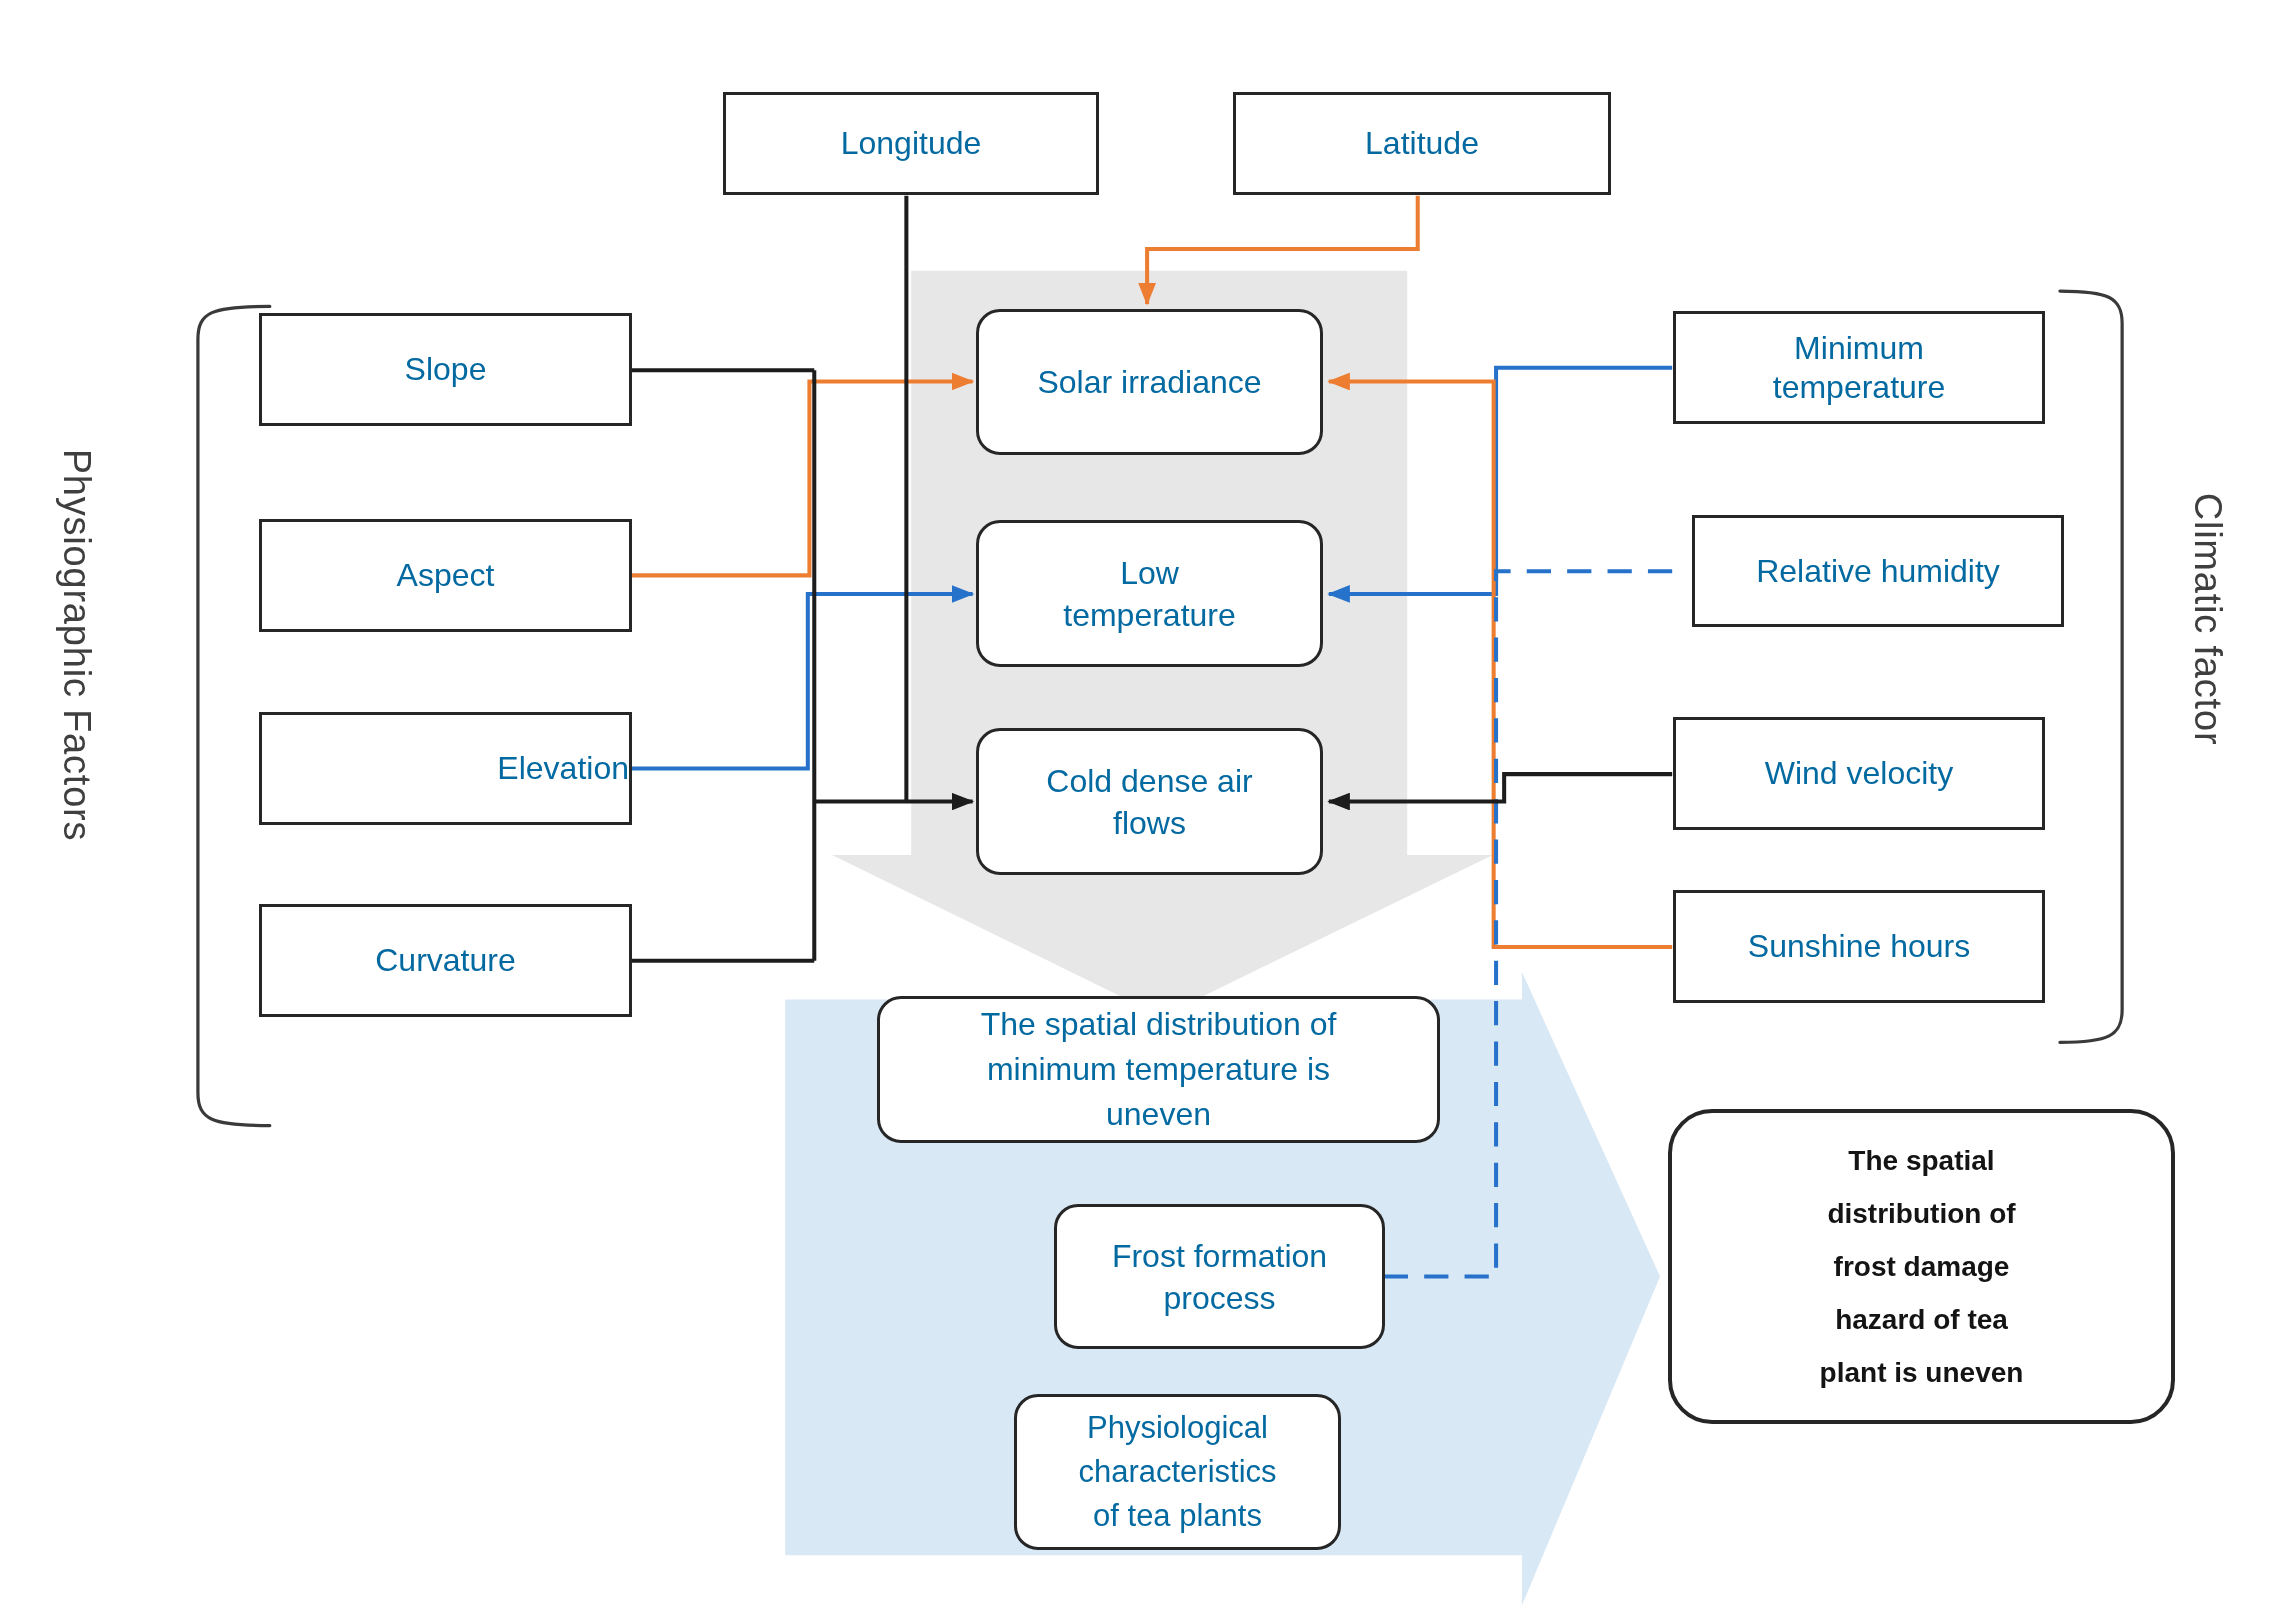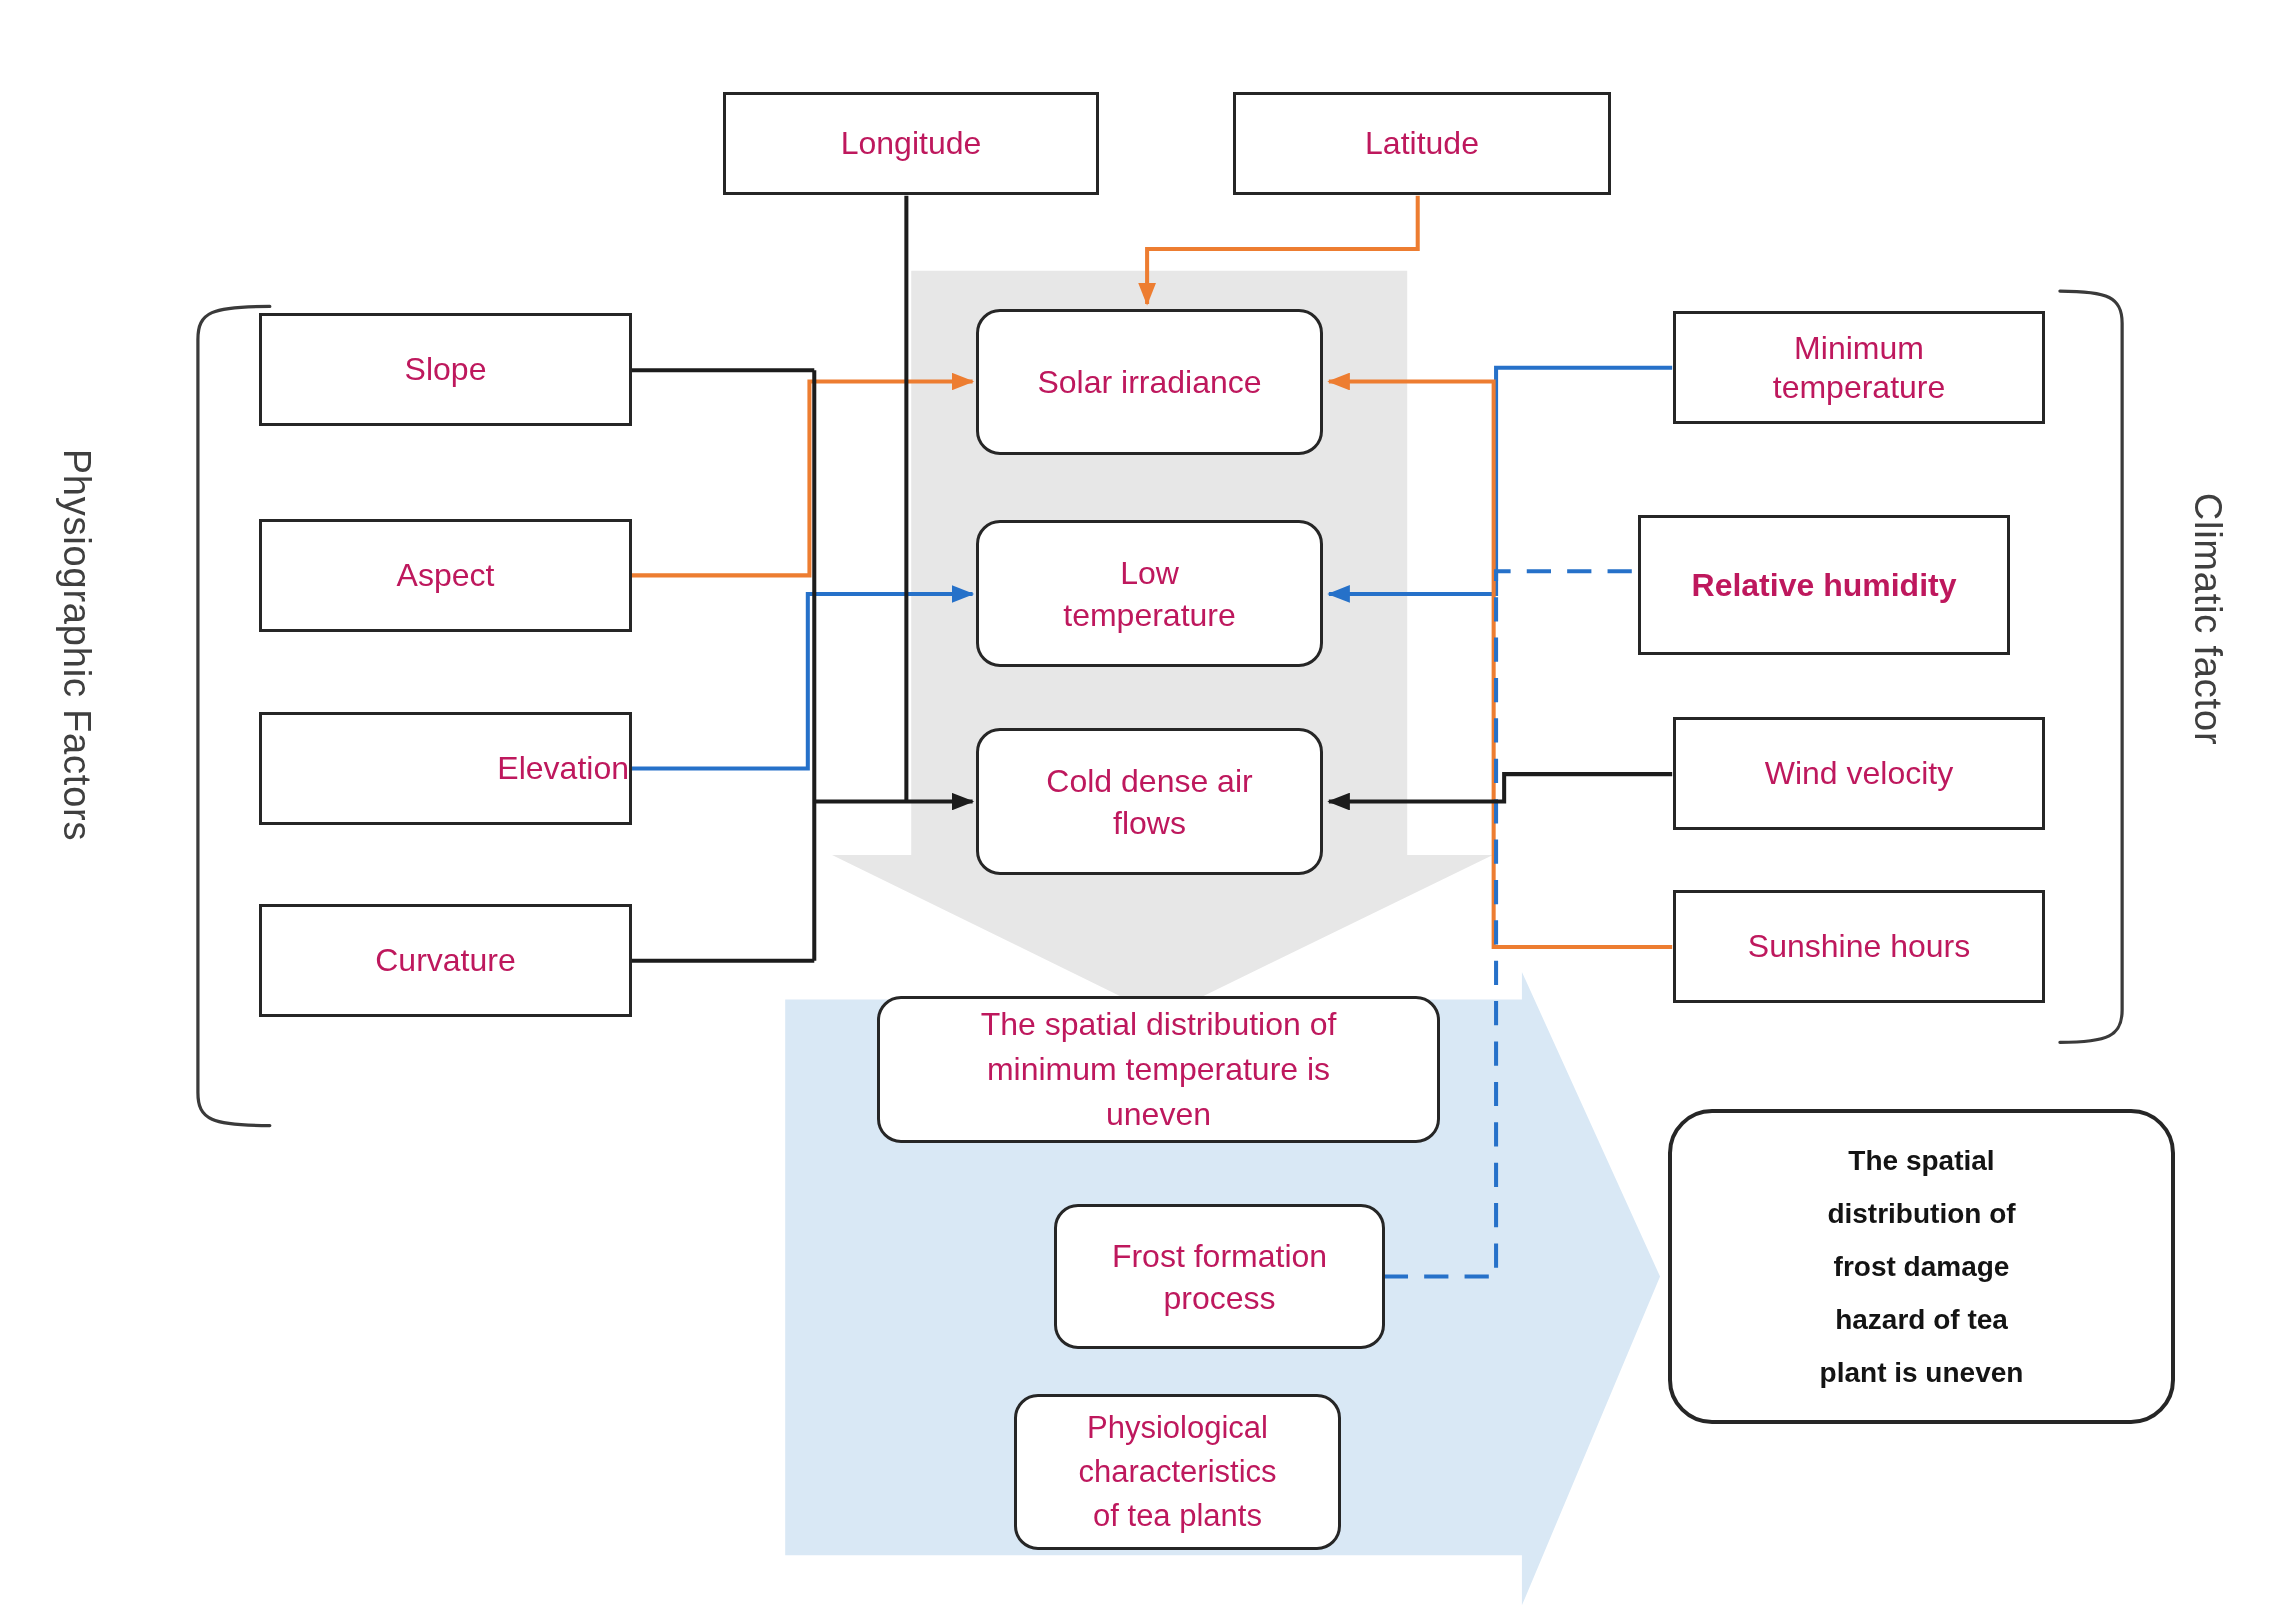--- a/index.html
+++ b/index.html
@@ -3,21 +3,21 @@
 <meta charset="utf-8">
 <title>Diagram</title>
 <style>
   html,body{margin:0;padding:0;background:#ffffff;}
   body{width:2295px;height:1608px;position:relative;overflow:hidden;
        font-family:"Liberation Sans", sans-serif;}
   #stage{position:absolute;left:0;top:0;width:2295px;height:1608px;}
   svg.wires{position:absolute;left:0;top:0;}
   .box{position:absolute;background:#ffffff;border:3.2px solid #262626;
        display:flex;flex-direction:column;align-items:center;justify-content:center;
-       text-align:center;color:#be185d;font-size:32px;line-height:39px;
+       text-align:center;color:#0369a1;font-size:32px;line-height:39px;
        box-sizing:border-box;}
   .rounded{border-radius:24px;}
   .ln{display:block;}
   .big-lines{line-height:45px;}
   .mid-lines{line-height:42px;}
   .small-lines{font-size:31px;line-height:44px;}
   .final{border-radius:44px;border-width:4px;font-weight:bold;color:#141414;
          font-size:28px;line-height:53px;}
   .side-label{position:absolute;text-align:center;color:#3f3f3f;font-size:38px;
               letter-spacing:0.8px;transform:rotate(90deg);}
@@ -83,21 +83,21 @@
     <span>Elevation</span>
   </div>
   <div class="box" style="left:259px;top:904px;width:373px;height:113px;">
     <span>Curvature</span>
   </div>
 
   <div class="box" style="left:1673px;top:311px;width:372px;height:113px;">
     <span class="ln">Minimum</span>
     <span class="ln">temperature</span>
   </div>
-  <div class="box" style="left:1638px;top:515px;width:372px;height:140px;font-weight:bold;">
+  <div class="box" style="left:1692px;top:515px;width:372px;height:112px;">
     <span>Relative humidity</span>
   </div>
   <div class="box" style="left:1673px;top:717px;width:372px;height:113px;">
     <span>Wind velocity</span>
   </div>
   <div class="box" style="left:1673px;top:890px;width:372px;height:113px;">
     <span>Sunshine hours</span>
   </div>
 
   <div class="box rounded" style="left:976px;top:309px;width:347px;height:146px;">

